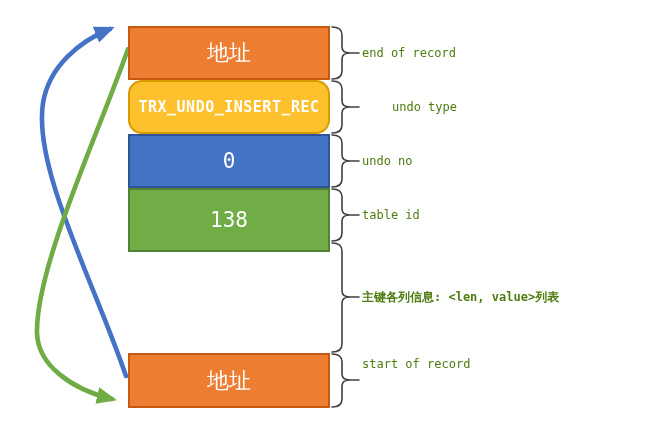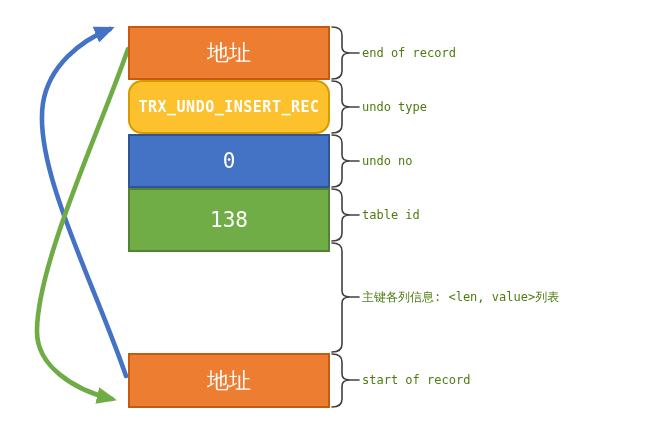--- a/index.html
+++ b/index.html
@@ -16,21 +16,21 @@
   .r0{top:26px;height:54px;background:#ED7D31;border-color:#C55A11;font-size:22px;}
   .r1{top:80px;height:54px;background:#FCC12D;border-color:#D79B00;font-size:15px;font-weight:bold;letter-spacing:.5px;border-radius:14px;}
   .r2{top:134px;height:54px;background:#4472C4;border-color:#2F5597;font-size:21px;}
   .r3{top:188px;height:64px;background:#70AD47;border-color:#538135;font-size:21px;}
   .r4{top:242px;height:111px;background:#5B9BD5;border-color:#41719C;font-size:21px;}
   .r5{top:353px;height:55px;background:#ED7D31;border-color:#C55A11;font-size:22px;}
   .lbl{
     position:absolute;left:362px;transform:translateY(-50%);
     font-size:12px;color:#4d7c0f;white-space:nowrap;
   }
-  .l0{top:53px;} .l1{top:107px;} .l2{top:161px;} .l3{top:215px;} .l4{top:297px;} .l5{top:380px;}
+  .l0{top:53px;} .l1{top:107px;margin-left:30px;} .l2{top:161px;} .l3{top:215px;} .l4{top:297px;font-weight:bold;} .l5{top:364px;}
 </style>
 </head>
 <body>
 
 <div class="stage">
 
   <svg width="650" height="445" viewBox="0 0 650 445">
     <defs>
       <marker id="ah-b" viewBox="0 0 10 10" refX="7.5" refY="5" markerWidth="4.4" markerHeight="4.4" orient="auto">
         <path d="M0,0.8 L10,5 L0,9.2 Z" fill="#4472C4"></path>

